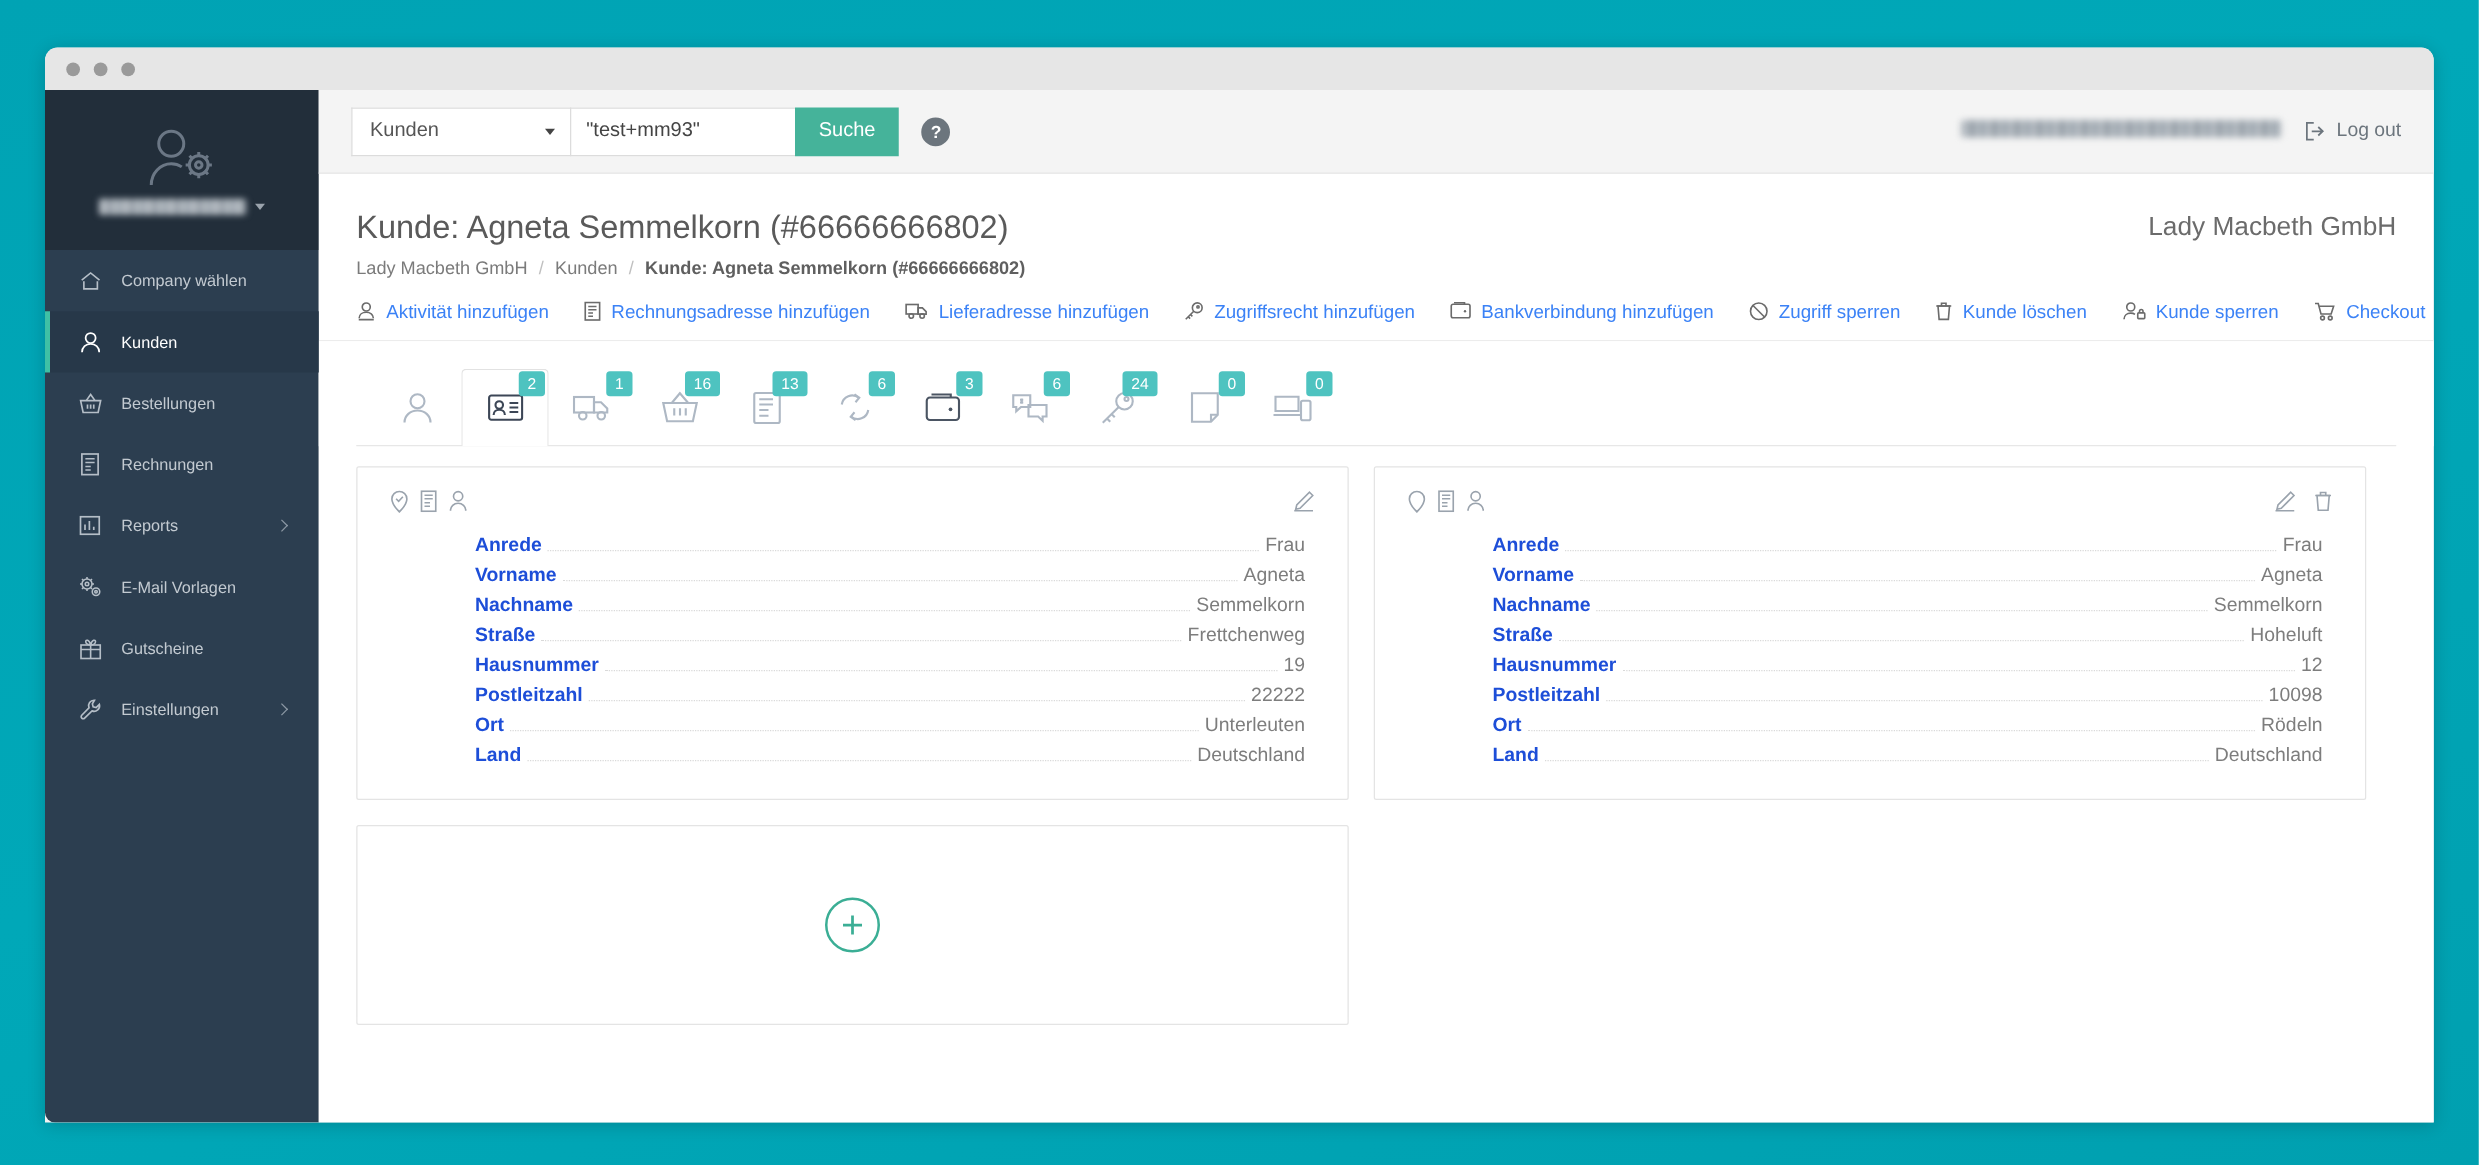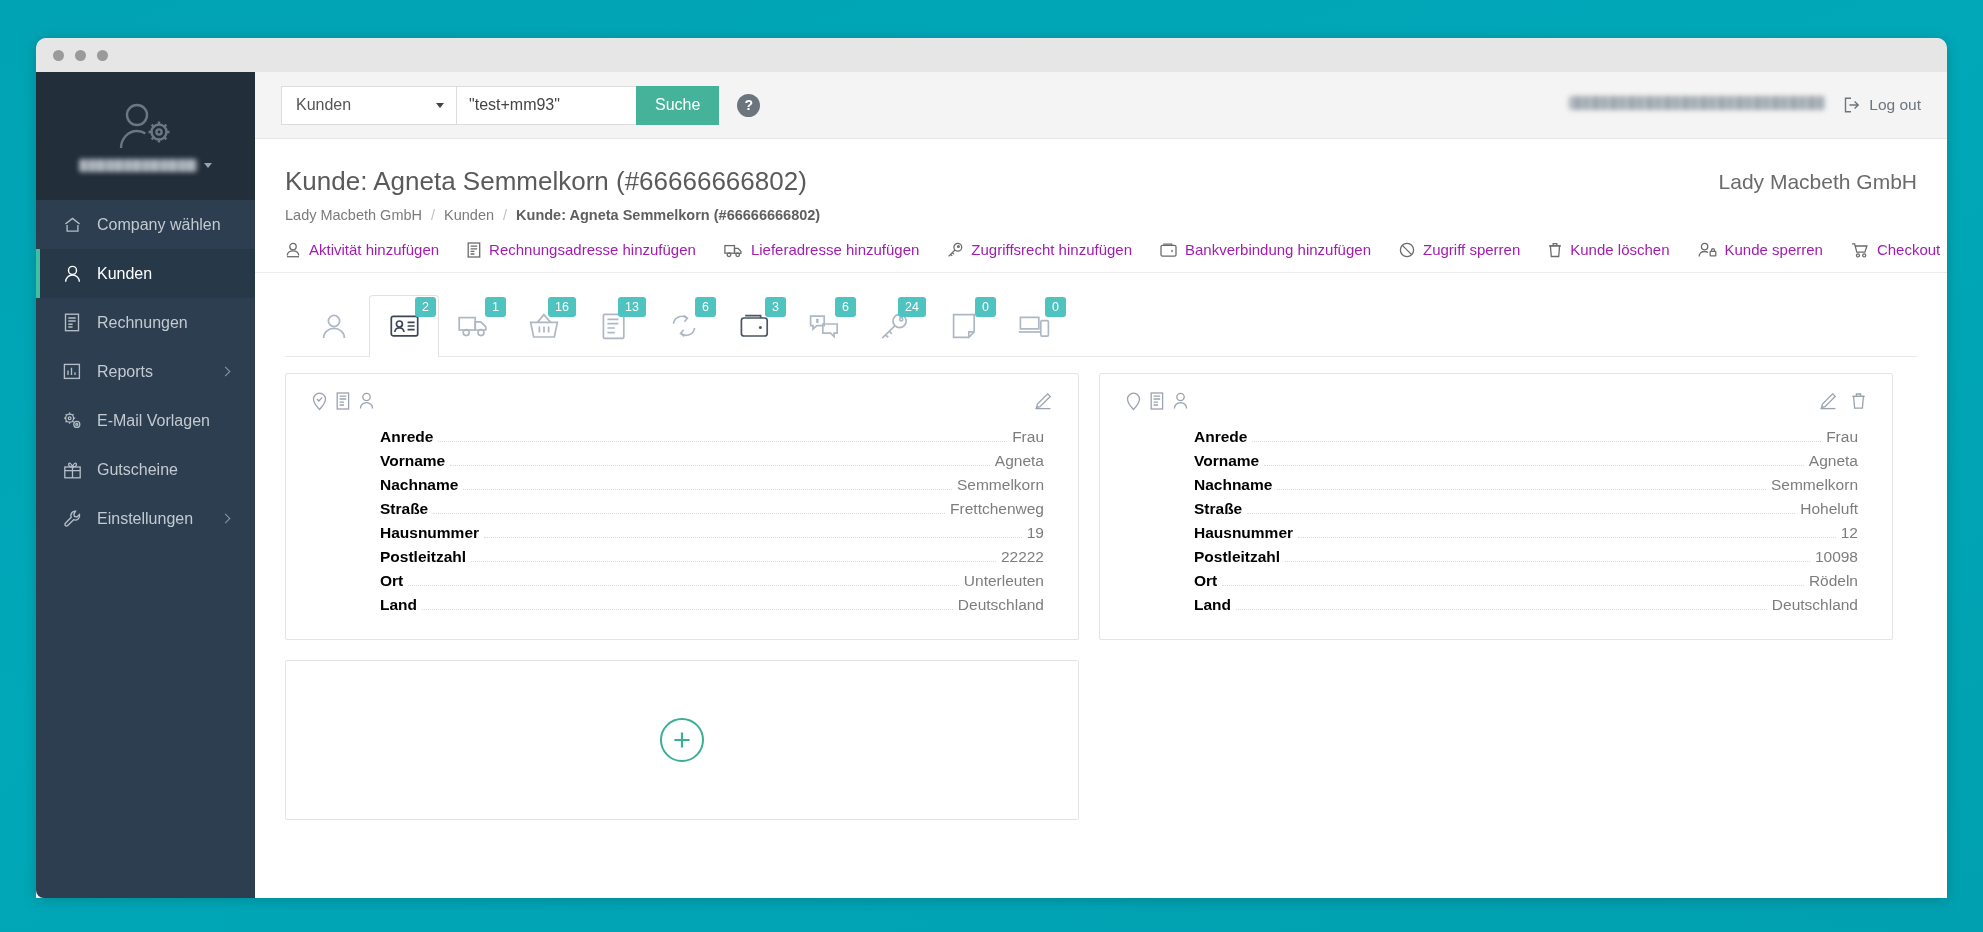--- a/index.html
+++ b/index.html
@@ -64,21 +64,21 @@
   }
   #collapse {
     display: flex; align-items: center; gap: 15px;
     padding: 0 0 0 26px; height: 52px;
     color: #c3cad1; font-size: 16.5px;
     background: #32485c;
   }
   .nav-item {
     display: flex; align-items: center; gap: 15px;
     padding: 0 0 0 26px; height: 49px;
-    color: #c3cad1; font-size: 16px;
+    color: #c3cad1; font-size: 13px;
     position: relative;
   }
   .nav-item .nav-ico { width: 20px; height: 20px; flex: 0 0 20px;
     display: flex; align-items: center; justify-content: center; }
   .nav-item.active {
     background: #273849; color: #ffffff;
   }
   .nav-item.active::before {
     content: ""; position: absolute; left: 0; top: 0;
     width: 4px; height: 100%; background: #3fc0a5;
@@ -139,22 +139,22 @@
   #company-name { font-size: 21px; color: #6b6b6b; padding-top: 5px; }
 
   
   #actions {
     display: flex; align-items: center; gap: 28px;
     padding: 18px 30px 0 30px;
     border-bottom: 1px solid #ececec; padding-bottom: 14px;
     flex-wrap: nowrap; overflow: hidden;
   }
   .action {
-    display: flex; align-items: flex-end; gap: 8px;
-    color: #a21caf; font-size: 15px; white-space: nowrap;
+    display: flex; align-items: flex-start; gap: 8px;
+    color: #3b82f6; font-size: 15px; white-space: nowrap;
   }
 
   
   #tabstrip {
     display: flex; align-items: flex-end; gap: 0;
     padding: 22px 30px 0 44px;
     background: #fff;
   }
   .tab {
     position: relative; width: 70px; height: 62px;
@@ -183,21 +183,21 @@
   .card {
     width: 794px; background: #fff;
     border: 1px solid #e4e4e4; border-radius: 2px;
     padding: 18px 26px 22px 26px;
   }
   .card-head { display: flex; align-items: flex-start; }
   .card-head-icons { display: flex; gap: 9px; }
   .card-head-actions { margin-left: auto; display: flex; gap: 14px; }
   .card-rows { margin-top: 14px; padding-left: 68px; padding-right: 8px; }
   .crow { display: flex; align-items: baseline; font-size: 15.5px; line-height: 24px; }
-  .crow .k { font-weight: bold; color: #000000; white-space: nowrap; }
+  .crow .k { font-weight: bold; color: #1d4ed8; white-space: nowrap; }
   .crow .leader {
     flex: 1; border-bottom: 1.5px dotted #d9d9d9;
     margin: 0 5px 4px 5px; min-width: 8px;
   }
   .crow .v { color: #7d7d7d; white-space: nowrap; }
 
   .card.add {
     height: 160px; display: flex; align-items: center; justify-content: center;
     padding: 0;
   }
@@ -256,20 +256,30 @@
       <div class="nav-item active">
         <span class="nav-ico">
           <svg class="ico" width="17" height="18" viewBox="0 0 17 18" fill="none" stroke="#ffffff" stroke-width="1.4">
             <circle cx="8.5" cy="5.4" r="4"></circle>
               <path d="M1.6 16.8c0-3.9 3.1-6.8 6.9-6.8s6.9 2.9 6.9 6.8"></path>
           </svg>
         </span>
         <span>Kunden</span>
       </div>
 
+      <div class="nav-item">
+        <span class="nav-ico">
+          <svg class="ico" width="19" height="18" viewBox="0 0 19 18" fill="none" stroke="#b5bec7" stroke-width="1.35">
+            <path d="M1.5 6.5h16l-2 9.5H3.5z"></path>
+              <path d="M6 6.5L9.5 1.6 13 6.5"></path>
+            <path d="M7 9.5v3.5M9.5 9.5v3.5M12 9.5v3.5"></path>
+          </svg>
+        </span>
+        <span>Bestellungen</span>
+      </div>
 
       <div class="nav-item">
         <span class="nav-ico">
           <svg class="ico" width="16" height="19" viewBox="0 0 16 19" fill="none" stroke="#b5bec7" stroke-width="1.35">
             <rect x="1.5" y="1.2" width="13" height="16.5"></rect>
             <path d="M4.3 5h7.4M4.3 8h7.4M4.3 11.2h4.3M4.3 14h4.3"></path>
           </svg>
         </span>
         <span>Rechnungen</span>
       </div>

